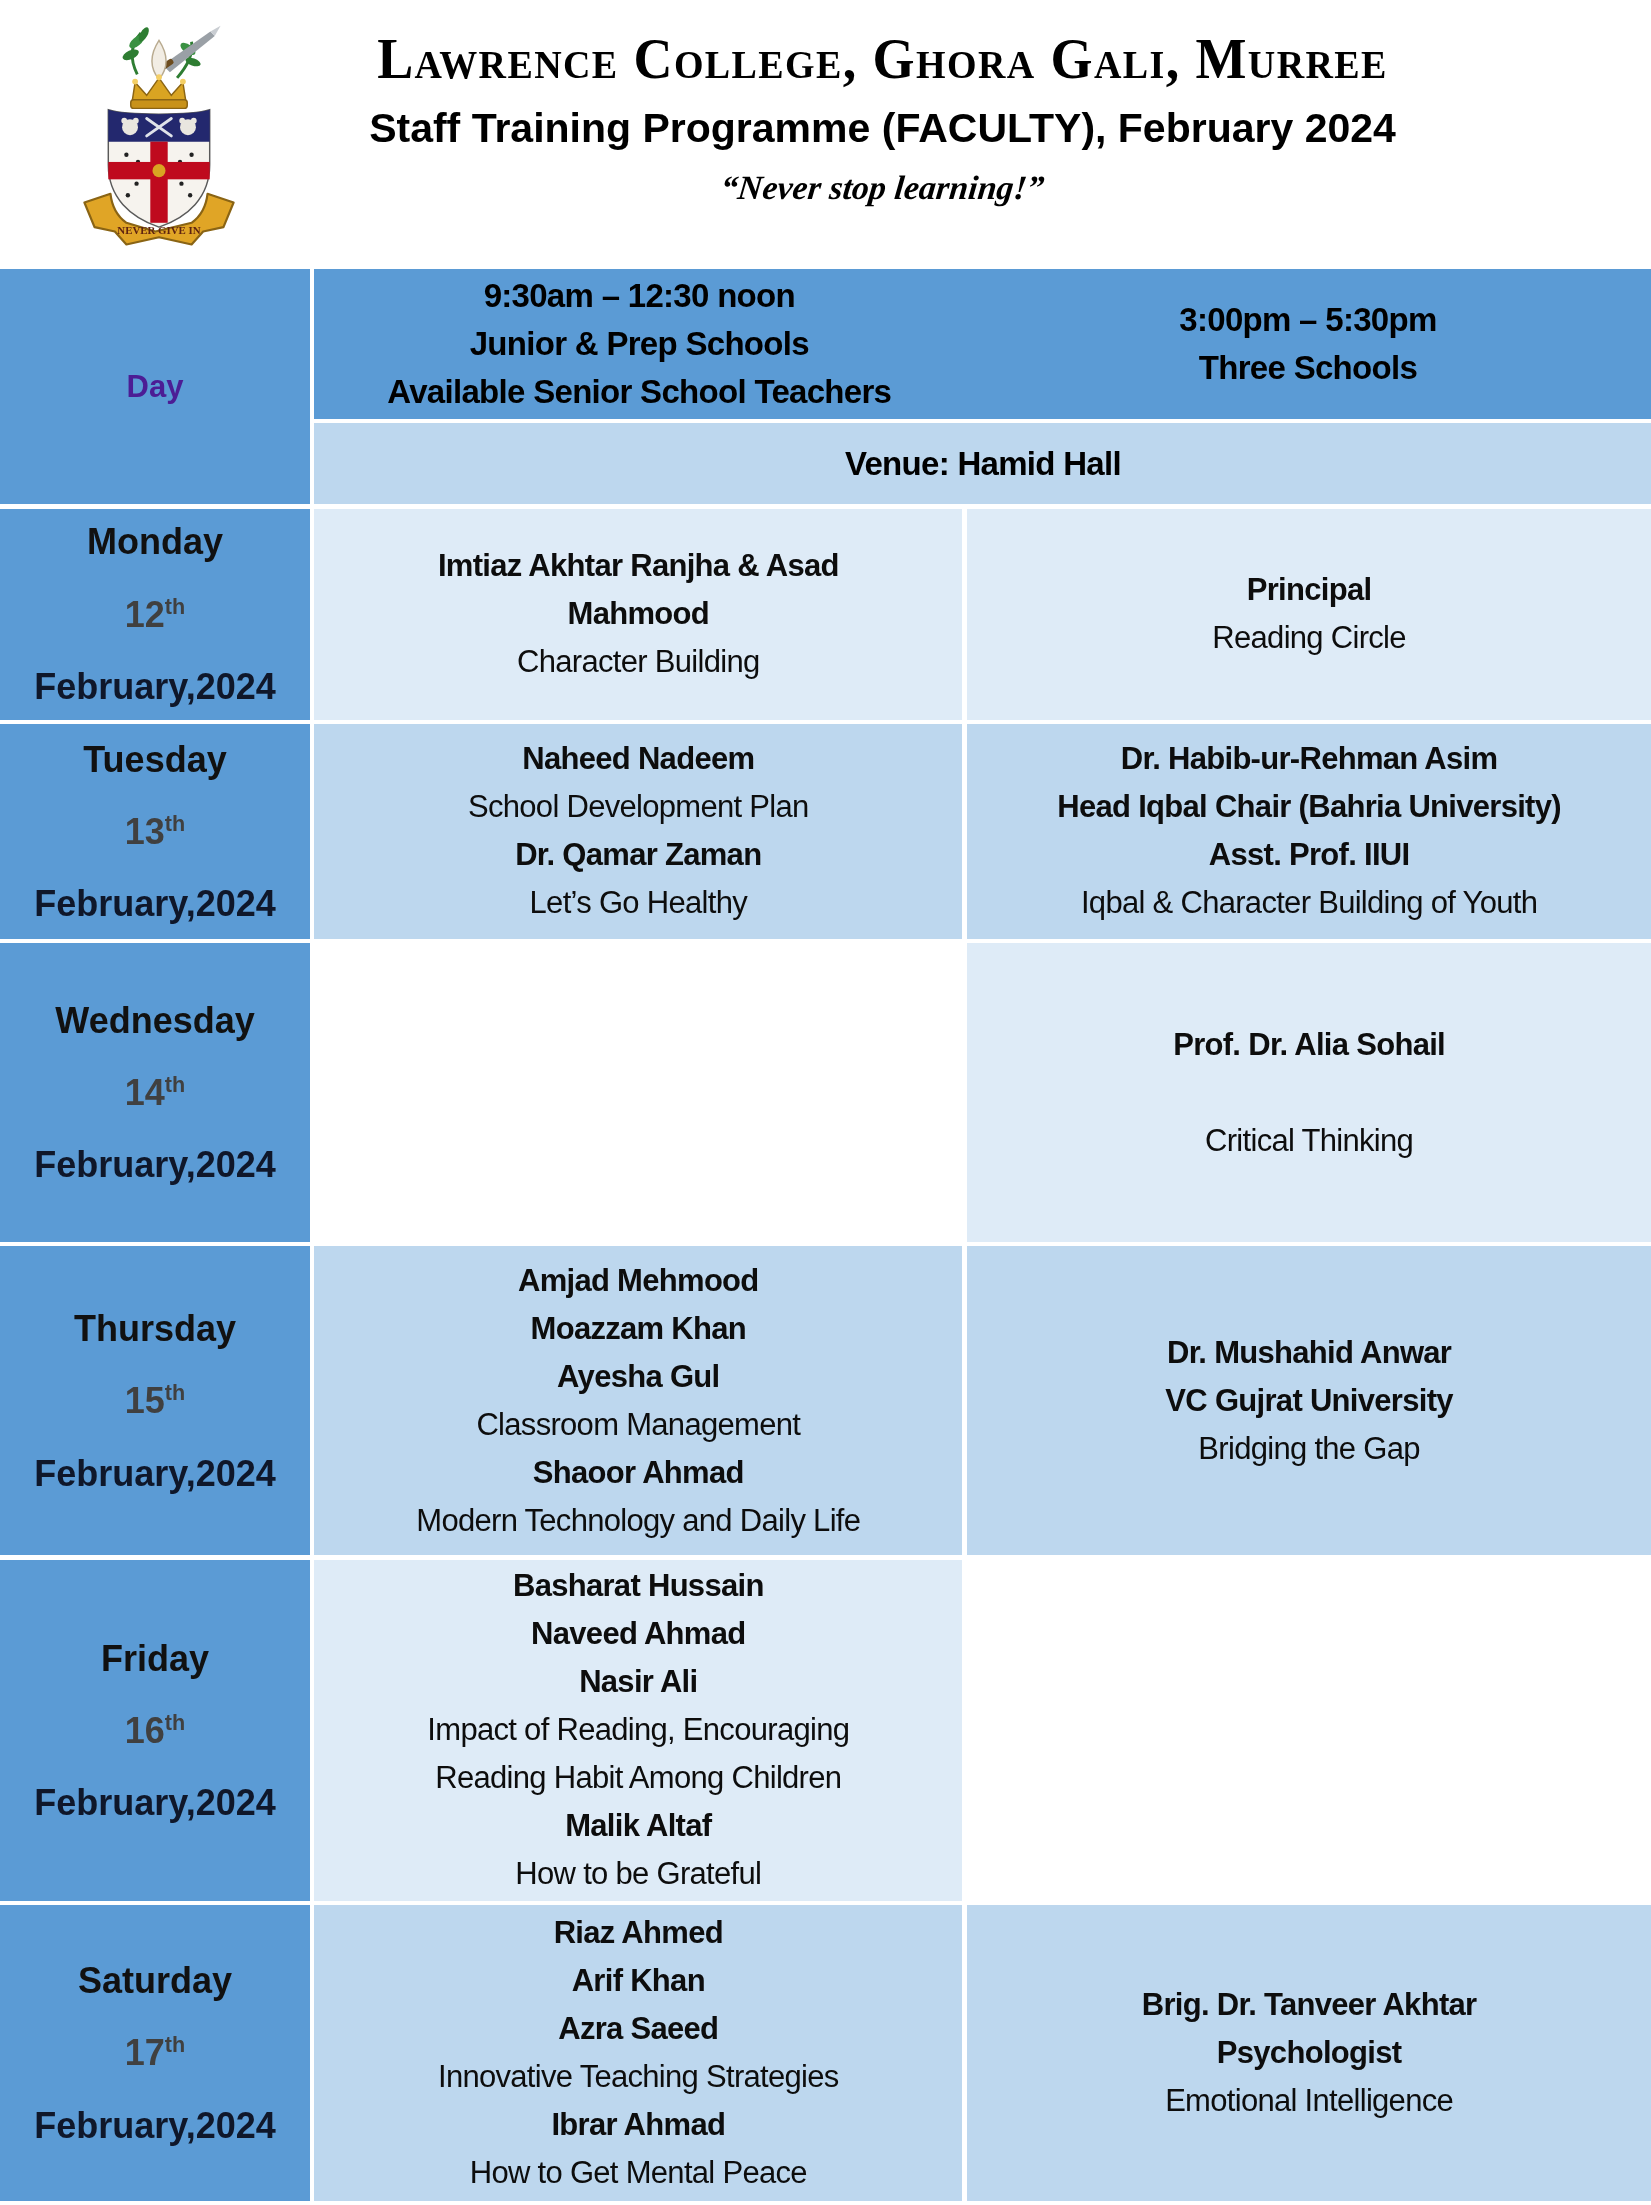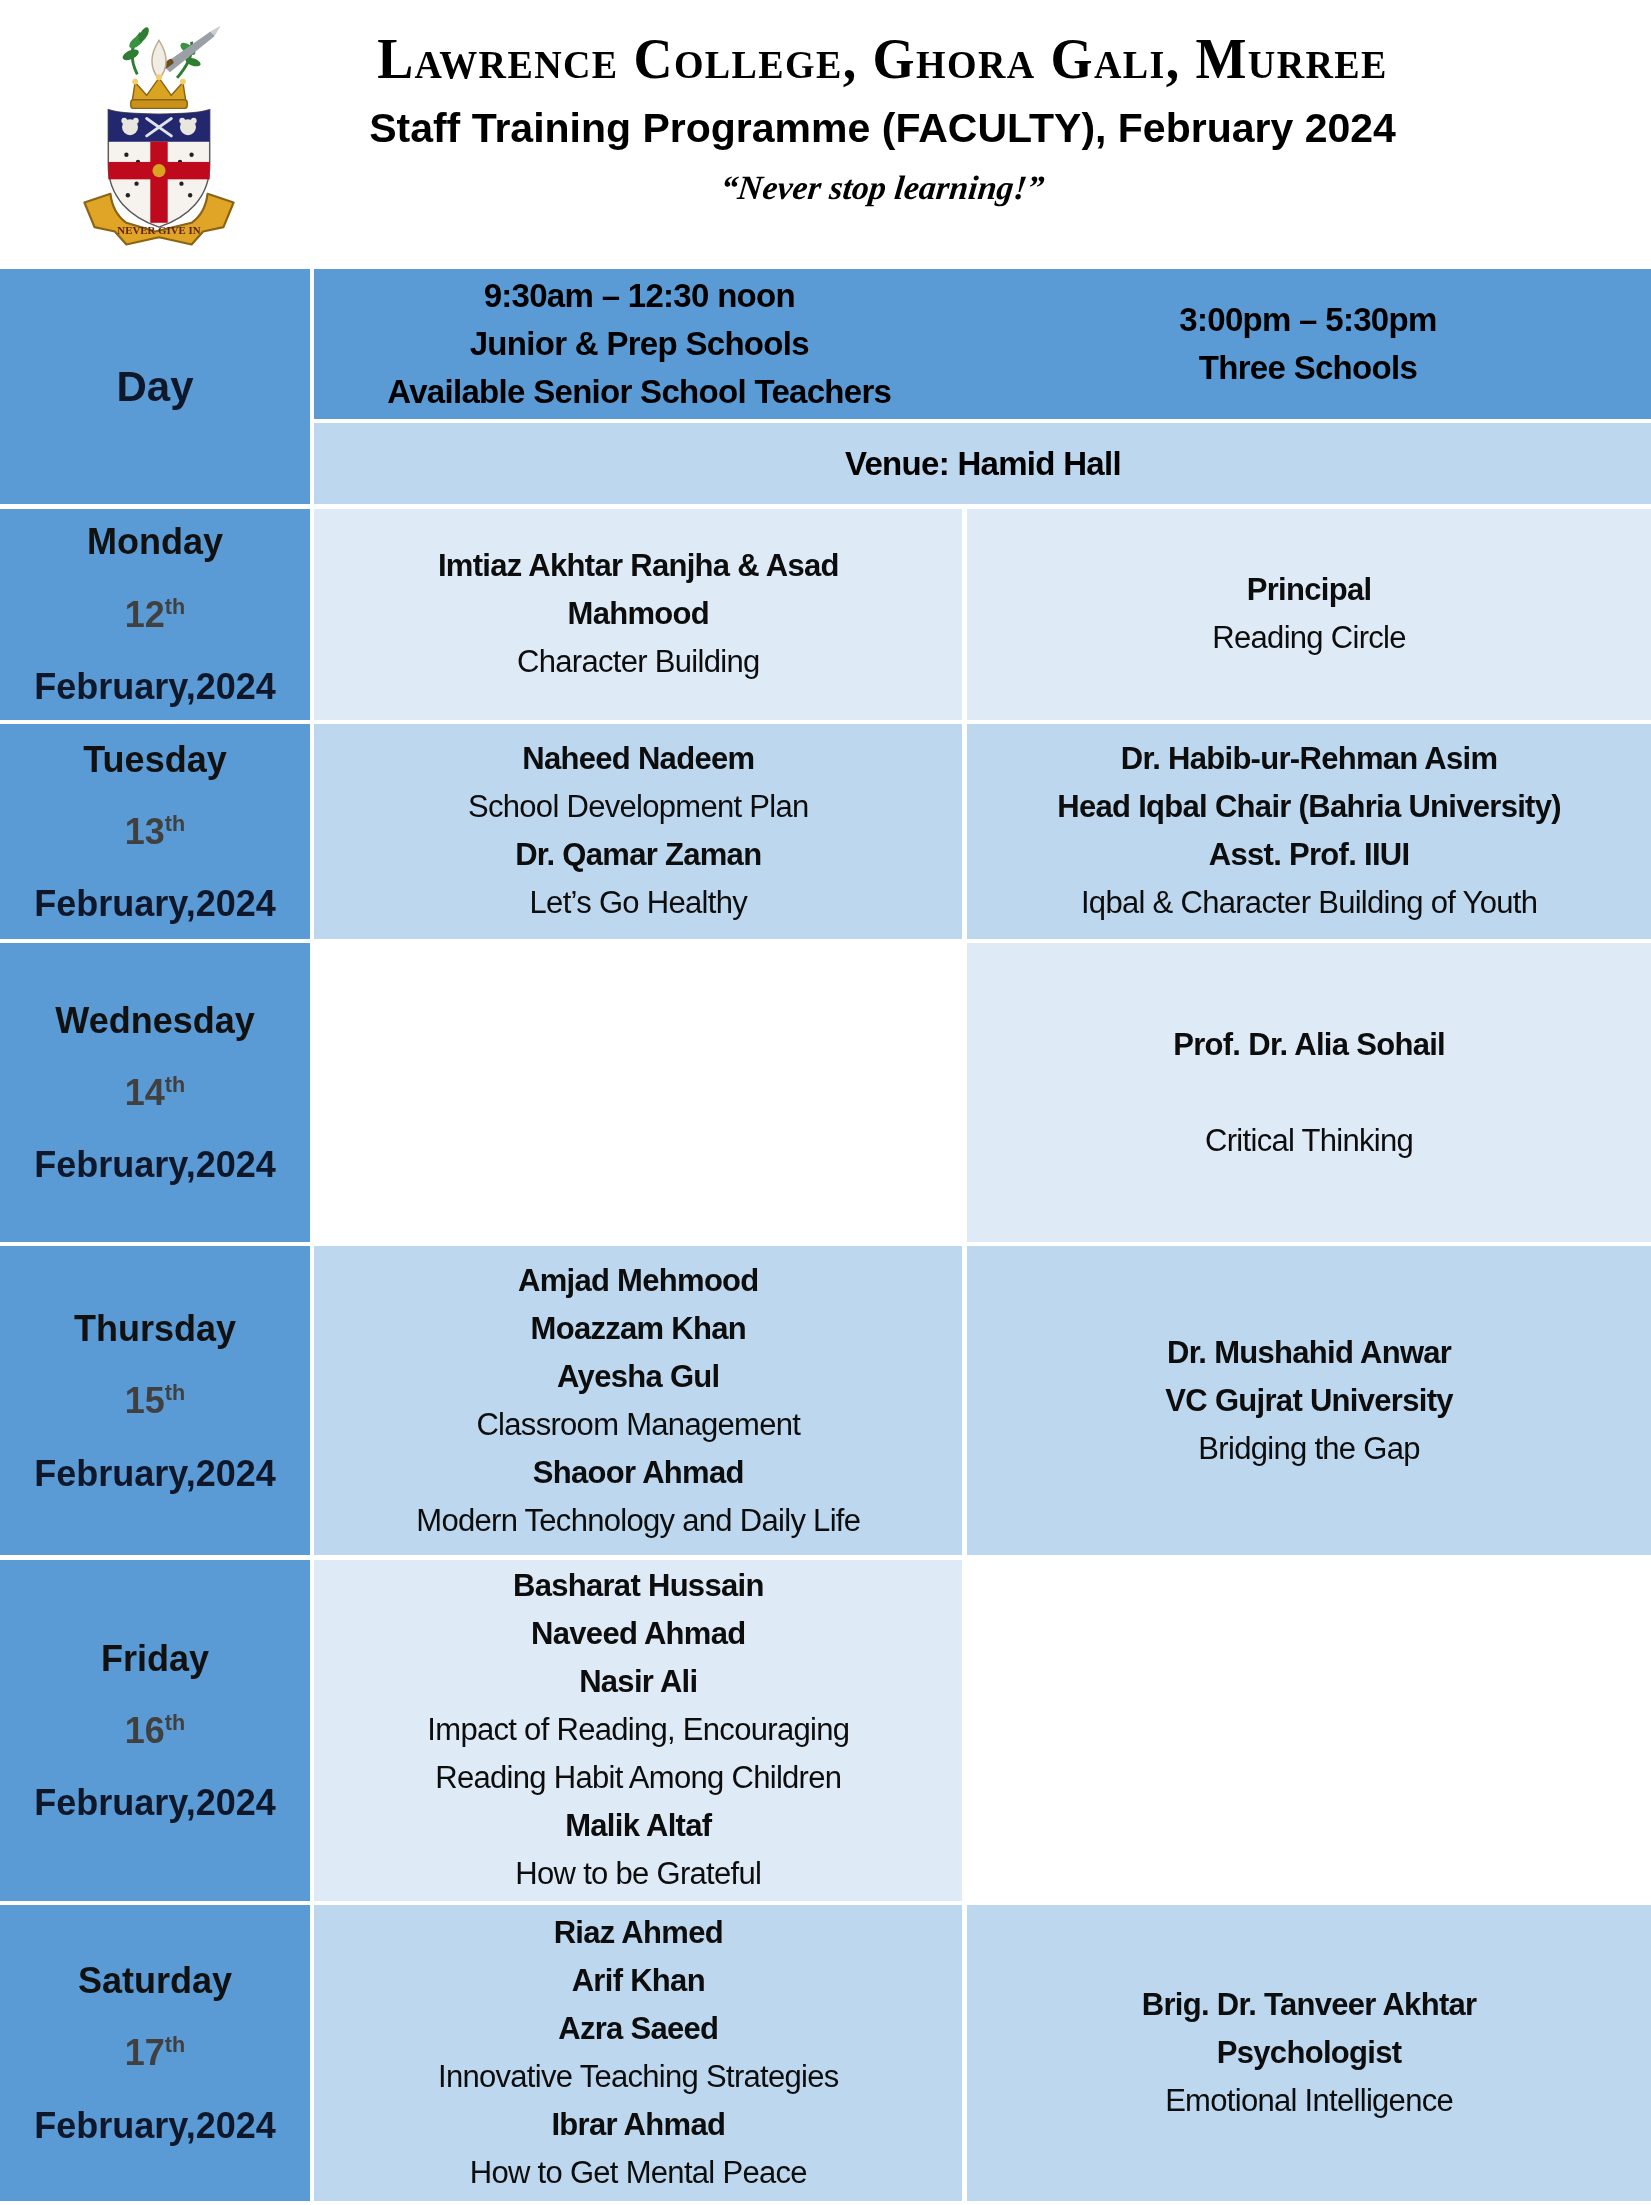--- a/index.html
+++ b/index.html
@@ -47,21 +47,21 @@
     text-align:center;overflow:hidden;
   }
   .c1{grid-column:1;} .c2{grid-column:2;} .c3{grid-column:3;}
   .gr3{grid-row:3;} .gr4{grid-row:4;} .gr5{grid-row:5;}
   .gr6{grid-row:6;} .gr7{grid-row:7;} .gr8{grid-row:8;}
 
   .blue{background:var(--header-blue,#5b9bd5);}
   .tone-light{background:var(--row-light,#deebf7);}
   .tone-medium{background:var(--row-medium,#bdd7ee);}
 
-  .hdr-day{grid-column:1;grid-row:1/3;font-size:42px;font-weight:700;color:#0f172a;}
+  .hdr-day{grid-column:1;grid-row:1/3;font-size:31px;font-weight:700;color:#4c1d95;}
   .hdr-time{grid-column:2/4;grid-row:1;display:flex;flex-direction:row;padding:0;}
   .hdr-half{display:flex;flex-direction:column;justify-content:center;align-items:center;text-align:center;}
   .hdr-half.m{flex:0 0 650px;}
   .hdr-half.a{flex:1;}
   .hdr-time .ln{font-size:33px;line-height:48px;letter-spacing:-0.7px;color:#000;}
   .venue-row{grid-column:2/4;grid-row:2;background:var(--venue-bg,#bdd7ee);}
   .venue-text{font-size:33px;font-weight:700;letter-spacing:-0.7px;color:#000;}
 
   .day-cell{gap:29px;}
   .day-name{font-size:36px;font-weight:700;color:#111;line-height:1.2;}

